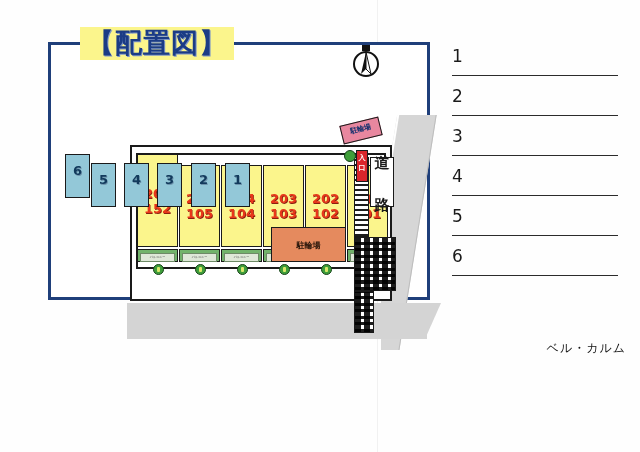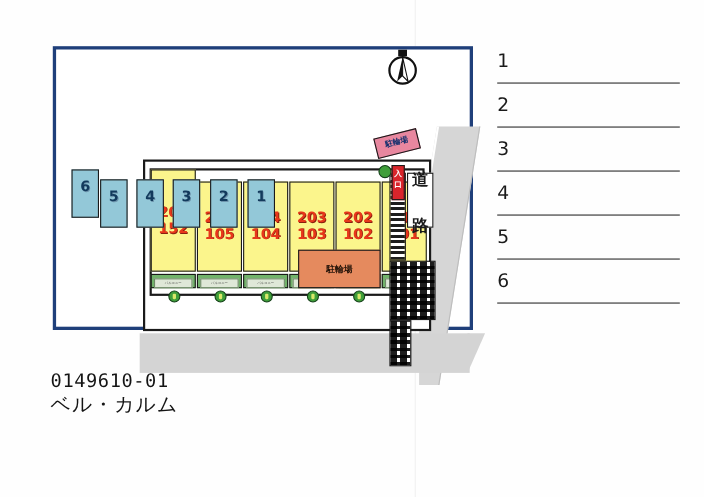--- a/index.html
+++ b/index.html
@@ -185,22 +185,22 @@
     position:absolute;left:0;right:0;bottom:8px;height:1px;background:#2b2b2b;
   }
 
   
   .footer{position:absolute;left:46px;top:336px;width:580px;}
   .footer .f1{
     font-family:"DejaVu Sans Mono","Liberation Mono",monospace;
     font-size:17px;color:#141414;letter-spacing:0.5px;line-height:22px;
   }
   .footer .f2{
-    font-family:Liberation Mono, monospace;
-    font-size:18px;color:#141414;line-height:24px;letter-spacing:1px;
+    font-family:Liberation Sans, sans-serif;
+    font-size:12px;color:#141414;line-height:24px;letter-spacing:1px;text-align:right;
   }
   .footer .f3{
     font-family:"DejaVu Sans",sans-serif;
     font-size:19px;color:#141414;line-height:26px;letter-spacing:0.5px;
   }
 
   .vline{position:absolute;top:0;bottom:0;width:1px;background:#f1f1f1;}
 </style>
 </head>
 <body>
@@ -318,20 +318,21 @@
 
   <div class="compass">
     <svg width="28" height="34" viewBox="0 0 28 34">
       <rect x="10" y="0" width="8" height="6" fill="#111"></rect>
       <circle cx="14" cy="19" r="12" fill="#ffffff" stroke="#111" stroke-width="2"></circle>
       <polygon points="14,7 9,29 14,24" fill="#111"></polygon>
       <polygon points="14,7 19,29 14,24" fill="#ffffff" stroke="#111" stroke-width="1"></polygon>
     </svg>
   </div>
 
+  <div class="plan-title">【配置図】</div>
 
   <div class="notes">
     <div class="note-row">
       <div class="n">1</div>
       <div class="line"></div>
     </div>
     <div class="note-row">
       <div class="n">2</div>
       <div class="line"></div>
     </div>
@@ -347,17 +348,16 @@
       <div class="n">5</div>
       <div class="line"></div>
     </div>
     <div class="note-row">
       <div class="n">6</div>
       <div class="line"></div>
     </div>
   </div>
 
   <div class="footer">
-    <div class="f1">0149610-01</div>
     <div class="f2">ベル・カルム</div>
   </div>
 
 </div>
 
 </body></html>

